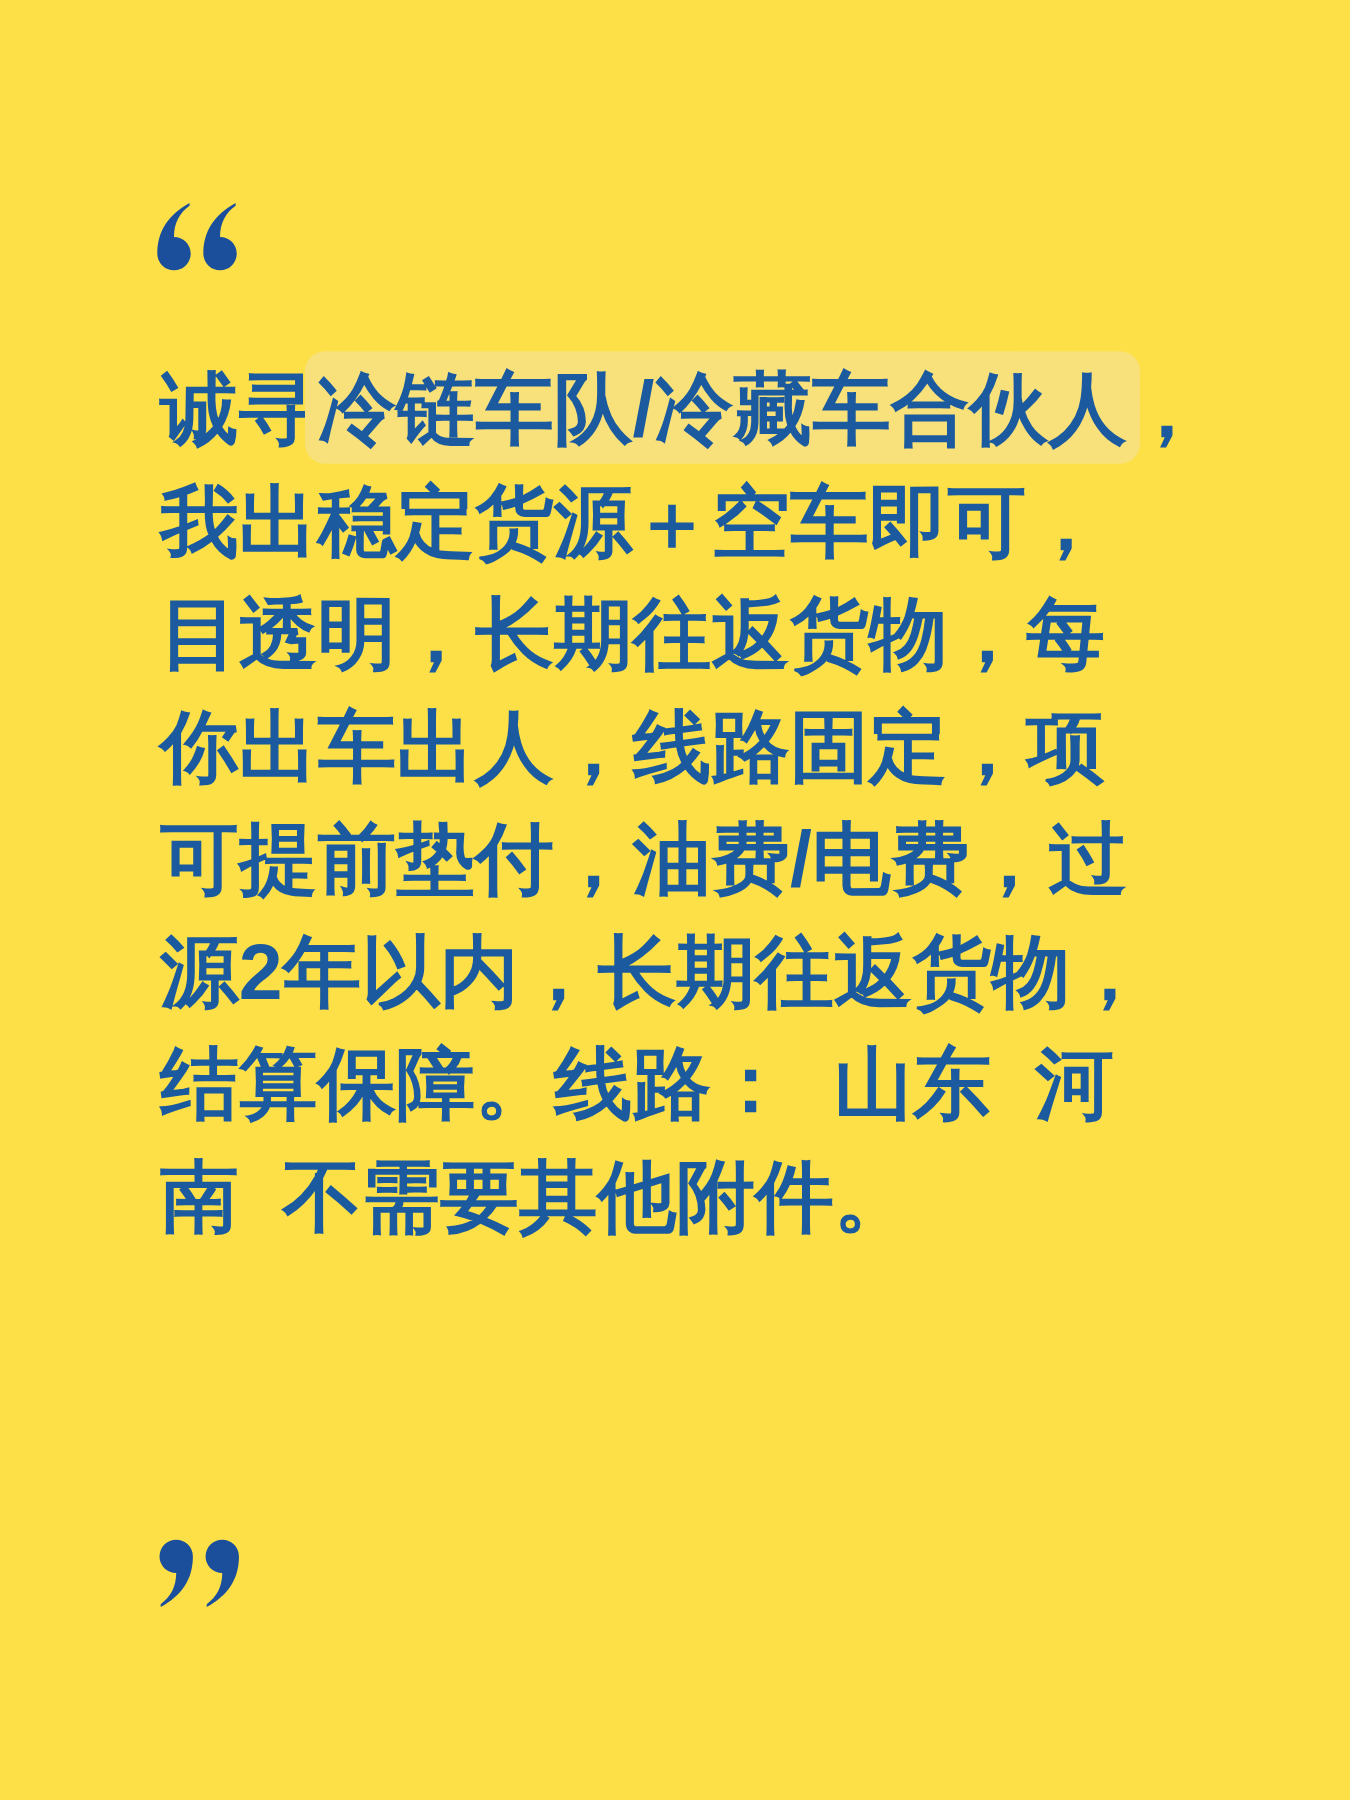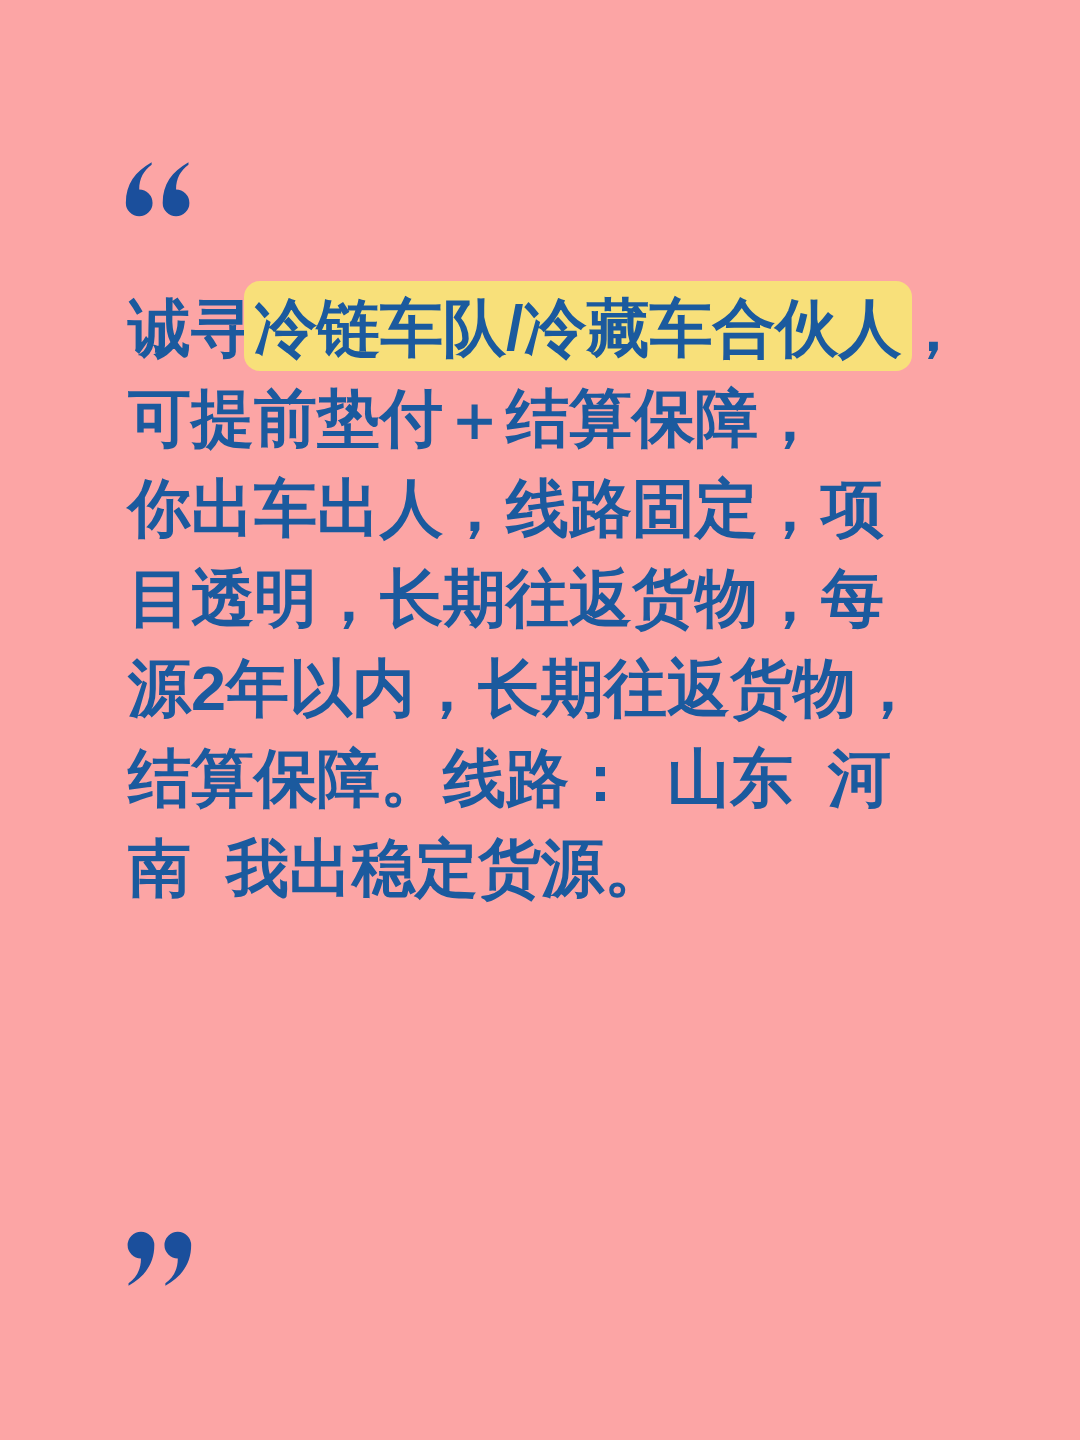--- a/index.html
+++ b/index.html
@@ -10,21 +10,21 @@
     width: 1080px;
     height: 1440px;
     background: #fcf5e1;
     font-family: "Liberation Sans", sans-serif;
     overflow: hidden;
     position: relative;
   }
   .card {
     position: absolute;
     inset: 0;
-    background: #fca5a5;
+    background: #fde047;
   }
   .quote-mark {
     position: absolute;
     width: 70px;
     height: 60px;
   }
   .quote-mark svg {
     display: block;
     width: 100%;
     height: 100%;
@@ -70,26 +70,27 @@
 
   <div class="quote-mark open">
     <svg viewBox="0 0 76 60" xmlns="http://www.w3.org/2000/svg" aria-hidden="true">
       <path d="M30 0 C12 10 2 24 2 44 A14.5 14.5 0 1 0 16.5 29.5 C16.5 17.5 21.5 8.5 30 2.5 Z"></path>
       <path transform="translate(40,0)" d="M30 0 C12 10 2 24 2 44 A14.5 14.5 0 1 0 16.5 29.5 C16.5 17.5 21.5 8.5 30 2.5 Z"></path>
     </svg>
   </div>
 
   <div class="quote-text">
     <div class="line"><span>诚寻</span><span class="hl">冷链车队/冷藏车合伙人</span><span>，</span></div>
-    <div class="line">可提前垫付＋结算保障，</div>
+    <div class="line">我出稳定货源＋空车即可，</div>
+    <div class="line">目透明，长期往返货物，每</div>
     <div class="line">你出车出人，线路固定，项</div>
-    <div class="line">目透明，长期往返货物，每</div>
+    <div class="line">可提前垫付，油费/电费，过</div>
     <div class="line">源2年以内，长期往返货物，</div>
     <div class="line">结算保障。线路：  山东  河</div>
-    <div class="line">南  我出稳定货源。</div>
+    <div class="line">南  不需要其他附件。</div>
   </div>
 
   <div class="quote-mark close">
     <svg viewBox="0 0 76 60" xmlns="http://www.w3.org/2000/svg" aria-hidden="true">
       <g transform="rotate(180 38 30)">
         <path d="M30 0 C12 10 2 24 2 44 A14.5 14.5 0 1 0 16.5 29.5 C16.5 17.5 21.5 8.5 30 2.5 Z"></path>
         <path transform="translate(40,0)" d="M30 0 C12 10 2 24 2 44 A14.5 14.5 0 1 0 16.5 29.5 C16.5 17.5 21.5 8.5 30 2.5 Z"></path>
       </g>
     </svg>
   </div>

